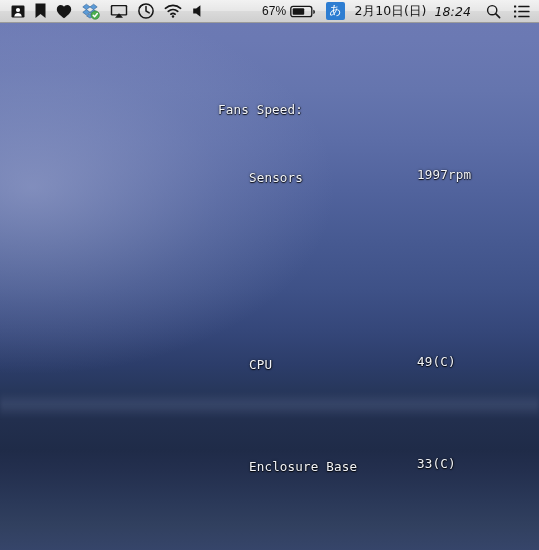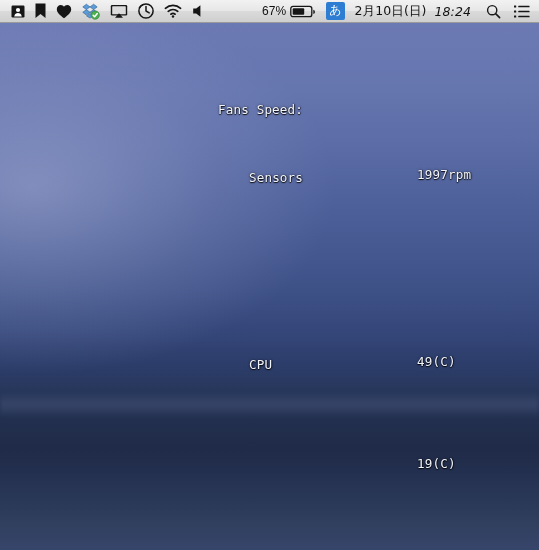--- a/index.html
+++ b/index.html
@@ -224,21 +224,22 @@
     <span class="val">1997rpm</span>
   </span>
   <span class="blank"></span>
 
   
   <span class="stat-row">
     <span class="lbl">CPU</span>
     <span class="val">49(C)</span>
   </span>
   <span class="stat-row">
-    <span class="val">19(C)</span>
+    <span class="lbl">Enclosure Base</span>
+    <span class="val">33(C)</span>
   </span>
   
   
   
   
   
   
 
   
   

